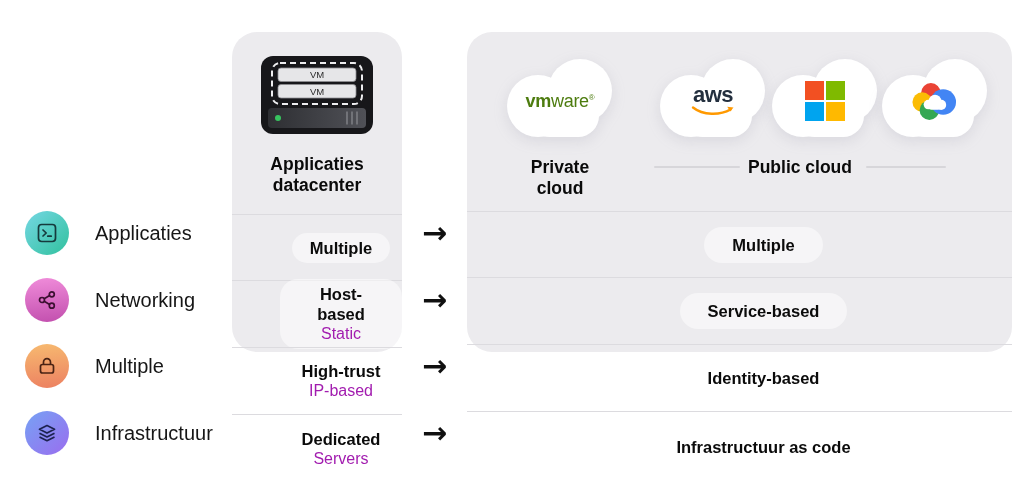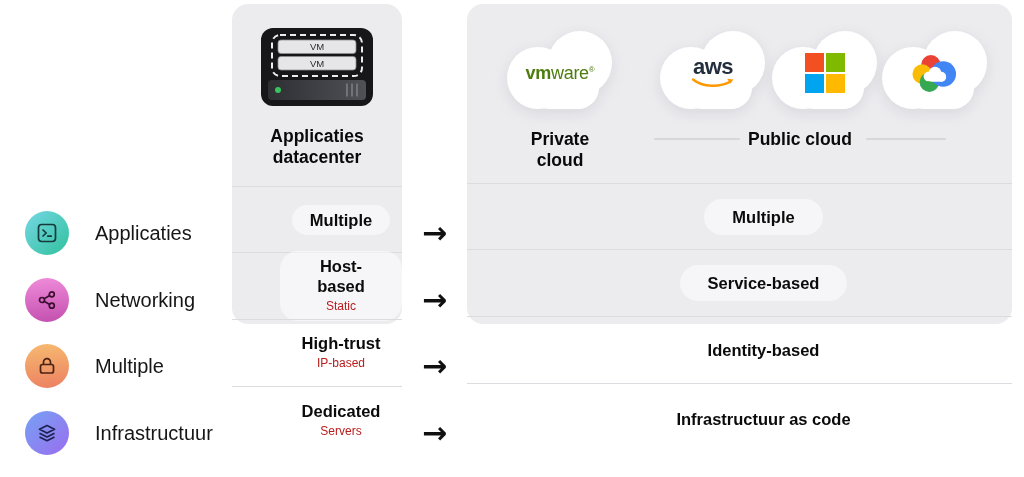--- a/index.html
+++ b/index.html
@@ -10,26 +10,26 @@
   .cat-row{position:absolute;left:25px;height:44px;display:flex;align-items:center;gap:26px;}
   .cat-icon{width:44px;height:44px;border-radius:50%;display:flex;align-items:center;justify-content:center;flex:0 0 44px;}
   .grad-teal  {background:linear-gradient(135deg,#75d7e3 0%,#31c19e 100%);}
   .grad-pink  {background:linear-gradient(175deg,#f08cda 0%,#c24fae 100%);}
   .grad-orange{background:linear-gradient(175deg,#f7ba70 0%,#ec8061 100%);}
   .grad-purple{background:linear-gradient(135deg,#76a2f4 0%,#9a6def 100%);}
   .cat-icon svg{display:block;}
   .cat-label{font-size:20px;color:#161616;white-space:nowrap;}
 
   
-  .panel{position:absolute;top:4px;height:320px;background:#ecebee;border-radius:16px;}
+  .panel{position:absolute;top:32px;height:320px;background:#ecebee;border-radius:25px;}
   .row-cell{position:absolute;left:0;width:100%;border-top:1px solid #dcdbdf;
             display:flex;align-items:center;justify-content:center;box-sizing:border-box;}
   .pill{background:rgba(255,255,255,0.5);border-radius:18px;padding:5px 18px;text-align:center;margin-left:48px;}
   .pill .primary{display:block;font-weight:bold;font-size:16.5px;line-height:20px;color:#0b0b0b;}
-  .pill .secondary{display:block;font-size:12px;line-height:20px;color:#b91c1c;}
+  .pill .secondary{display:block;font-size:16px;line-height:20px;color:#a21caf;}
   .pill .secondary:empty{display:none;}
 
   
   .mid{left:232px;width:170px;}
   .server-wrap{position:absolute;top:24px;left:50%;transform:translateX(-50%);}
   .mid-title{position:absolute;top:122px;left:0;width:100%;text-align:center;
              font-weight:bold;font-size:17.5px;line-height:21px;color:#0a0a0a;}
 
   
   .arrow{position:absolute;left:404px;width:61px;text-align:center;

